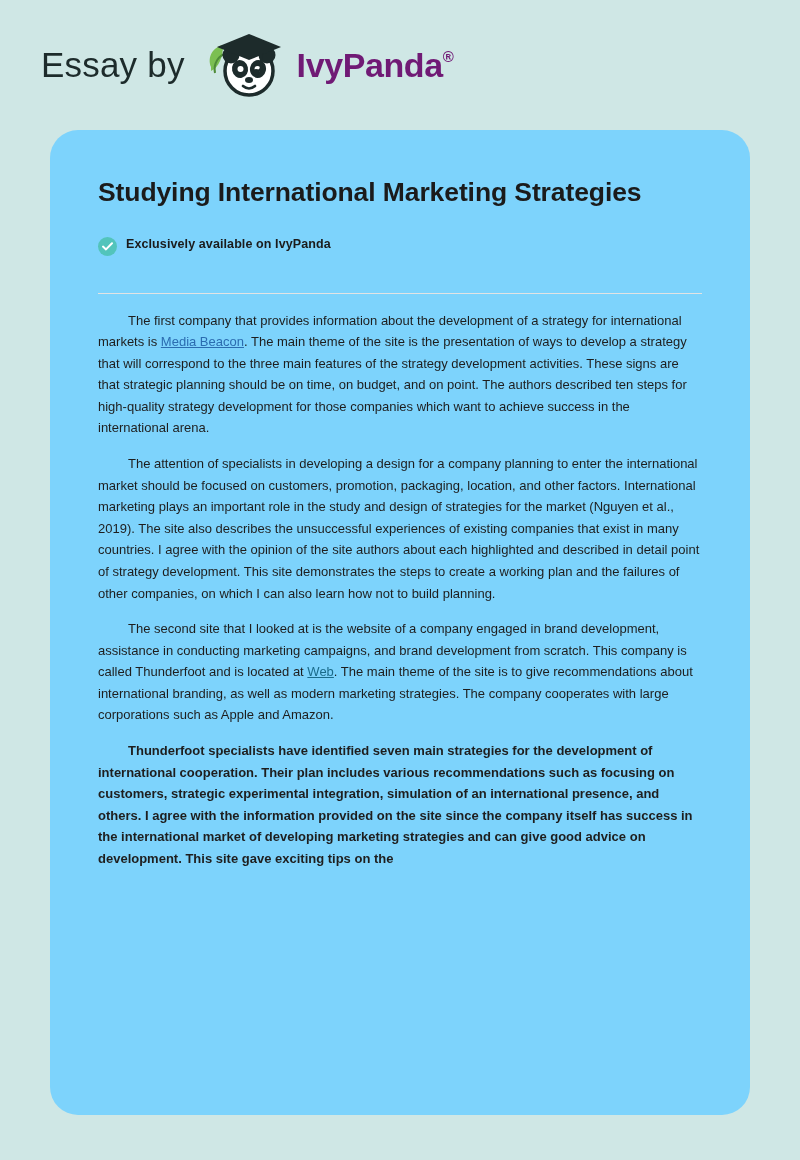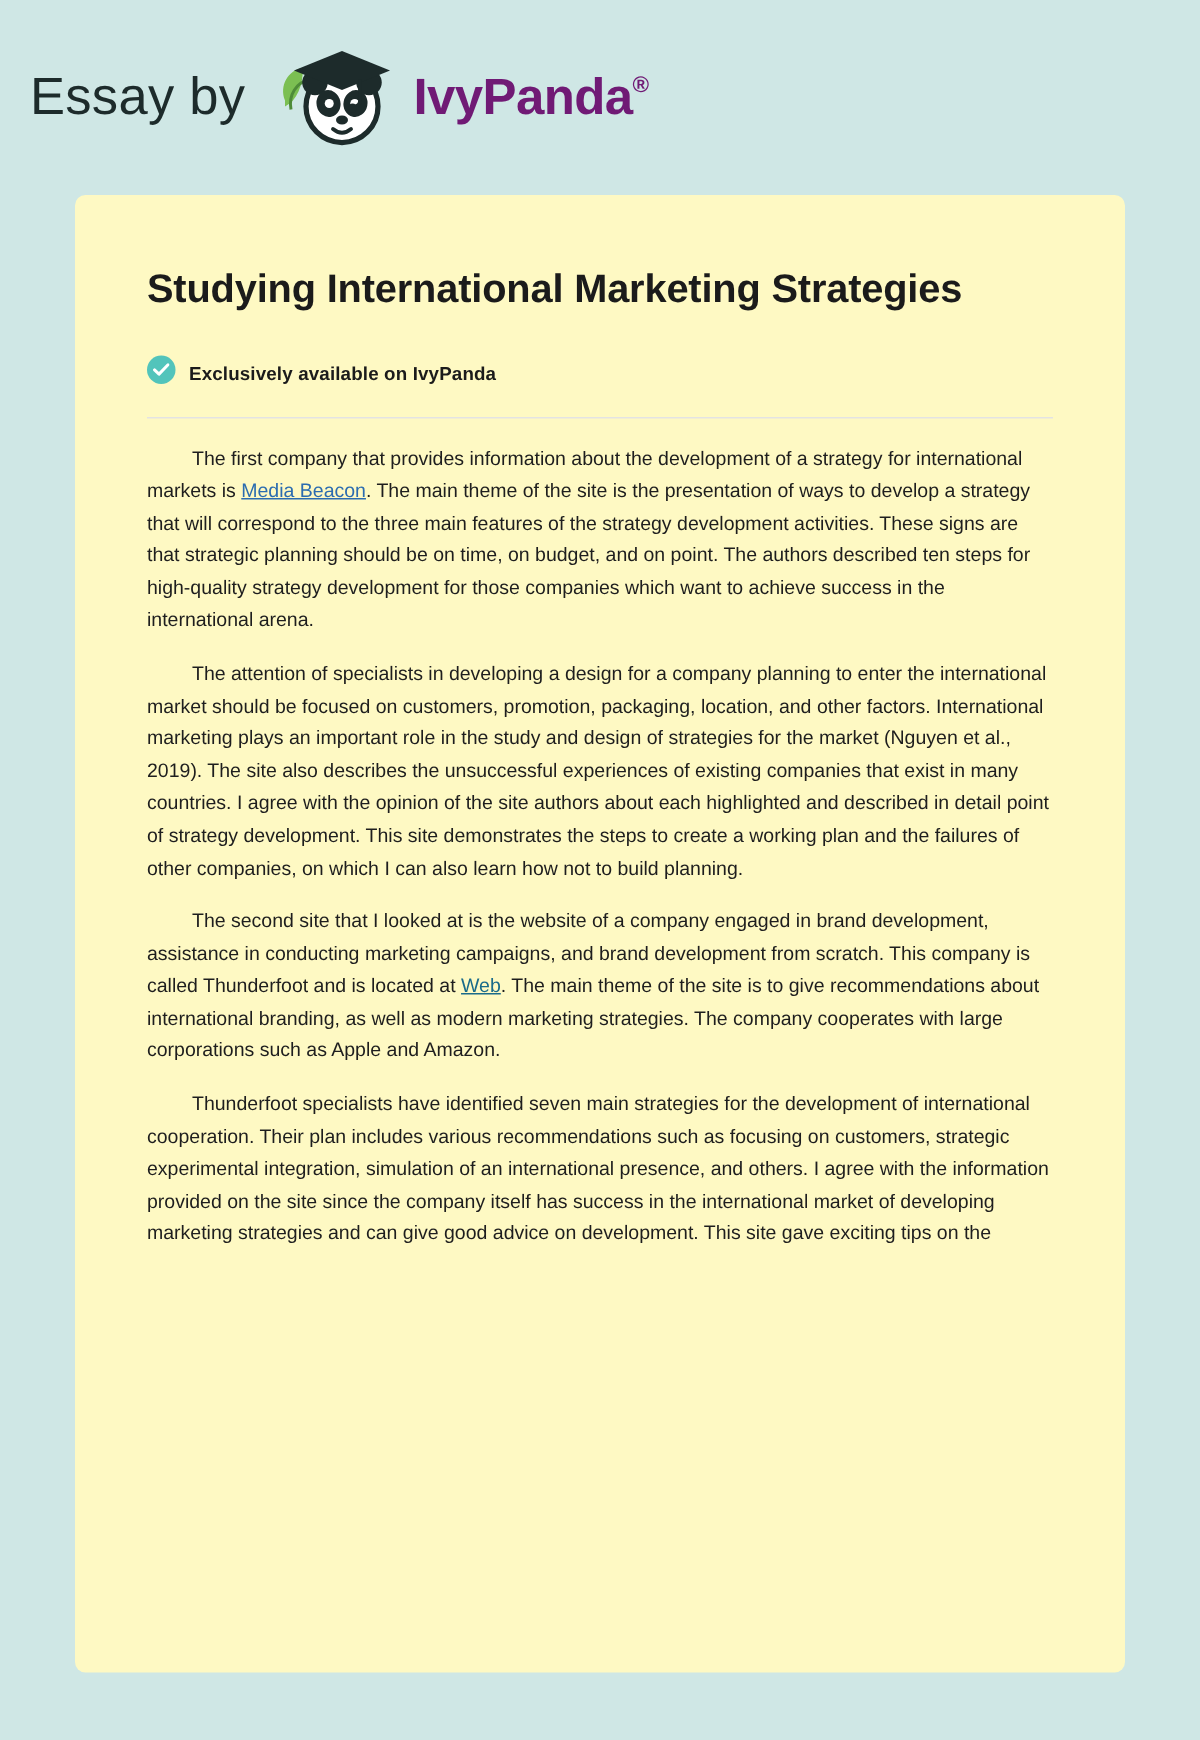--- a/index.html
+++ b/index.html
@@ -12,21 +12,21 @@
     background: #cfe7e5;
     font-family: "Liberation Sans", sans-serif;
     -webkit-font-smoothing: antialiased;
   }
 
   
   .brand-header {
     height: 130px;
     display: flex;
     align-items: center;
-    padding-left: 20px;
+    padding-left: 41px;
     box-sizing: border-box;
   }
   .brand-essay-by {
     font-size: 35px;
     color: #1d2b2b;
     letter-spacing: .2px;
     margin-right: 12px;
     font-weight: 400;
   }
   .brand-logo {
@@ -54,38 +54,38 @@
     font-weight: bold;
   }
 
   
   .paper {
     position: absolute;
     left: 50px;
     top: 130px;
     width: 700px;
     height: 985px;
-    background: #fef9c3;
-    border-radius: 7px;
+    background: #7dd3fc;
+    border-radius: 28px;
     box-sizing: border-box;
     padding: 44px 48px 30px 48px;
     overflow: hidden;
   }
   .doc-title {
     font-size: 26.5px;
     line-height: 1.38;
     font-weight: bold;
     color: #1b1b1b;
     margin: 0 0 26px 0;
     letter-spacing: -0.1px;
   }
   .exclusive-row {
     display: flex;
-    align-items: flex-end;
-    margin-bottom: 22px;
+    align-items: flex-start;
+    margin-bottom: 37px;
   }
   .check-badge {
     width: 19px;
     height: 19px;
     border-radius: 50%;
     background: #52c4bb;
     display: inline-flex;
     align-items: center;
     justify-content: center;
     margin-right: 9px;
@@ -104,21 +104,21 @@
     margin: 0 0 16px 0;
   }
   .body-text p {
     font-size: 13px;
     line-height: 1.66;
     color: #1e1e1e;
     margin: 0 0 14px 0;
     text-indent: 30px;
     text-align: left;
   }
-  .body-text p:last-child { margin-bottom: 0; }
+  .body-text p:last-child { margin-bottom: 0; font-weight: bold; }
   .inline-link {
     color: #2b6cb0;
     text-decoration: underline;
   }
   .inline-link.dark { color: #1a6b8a; }
 </style>
 </head>
 <body>
 
 <div class="brand-header">

